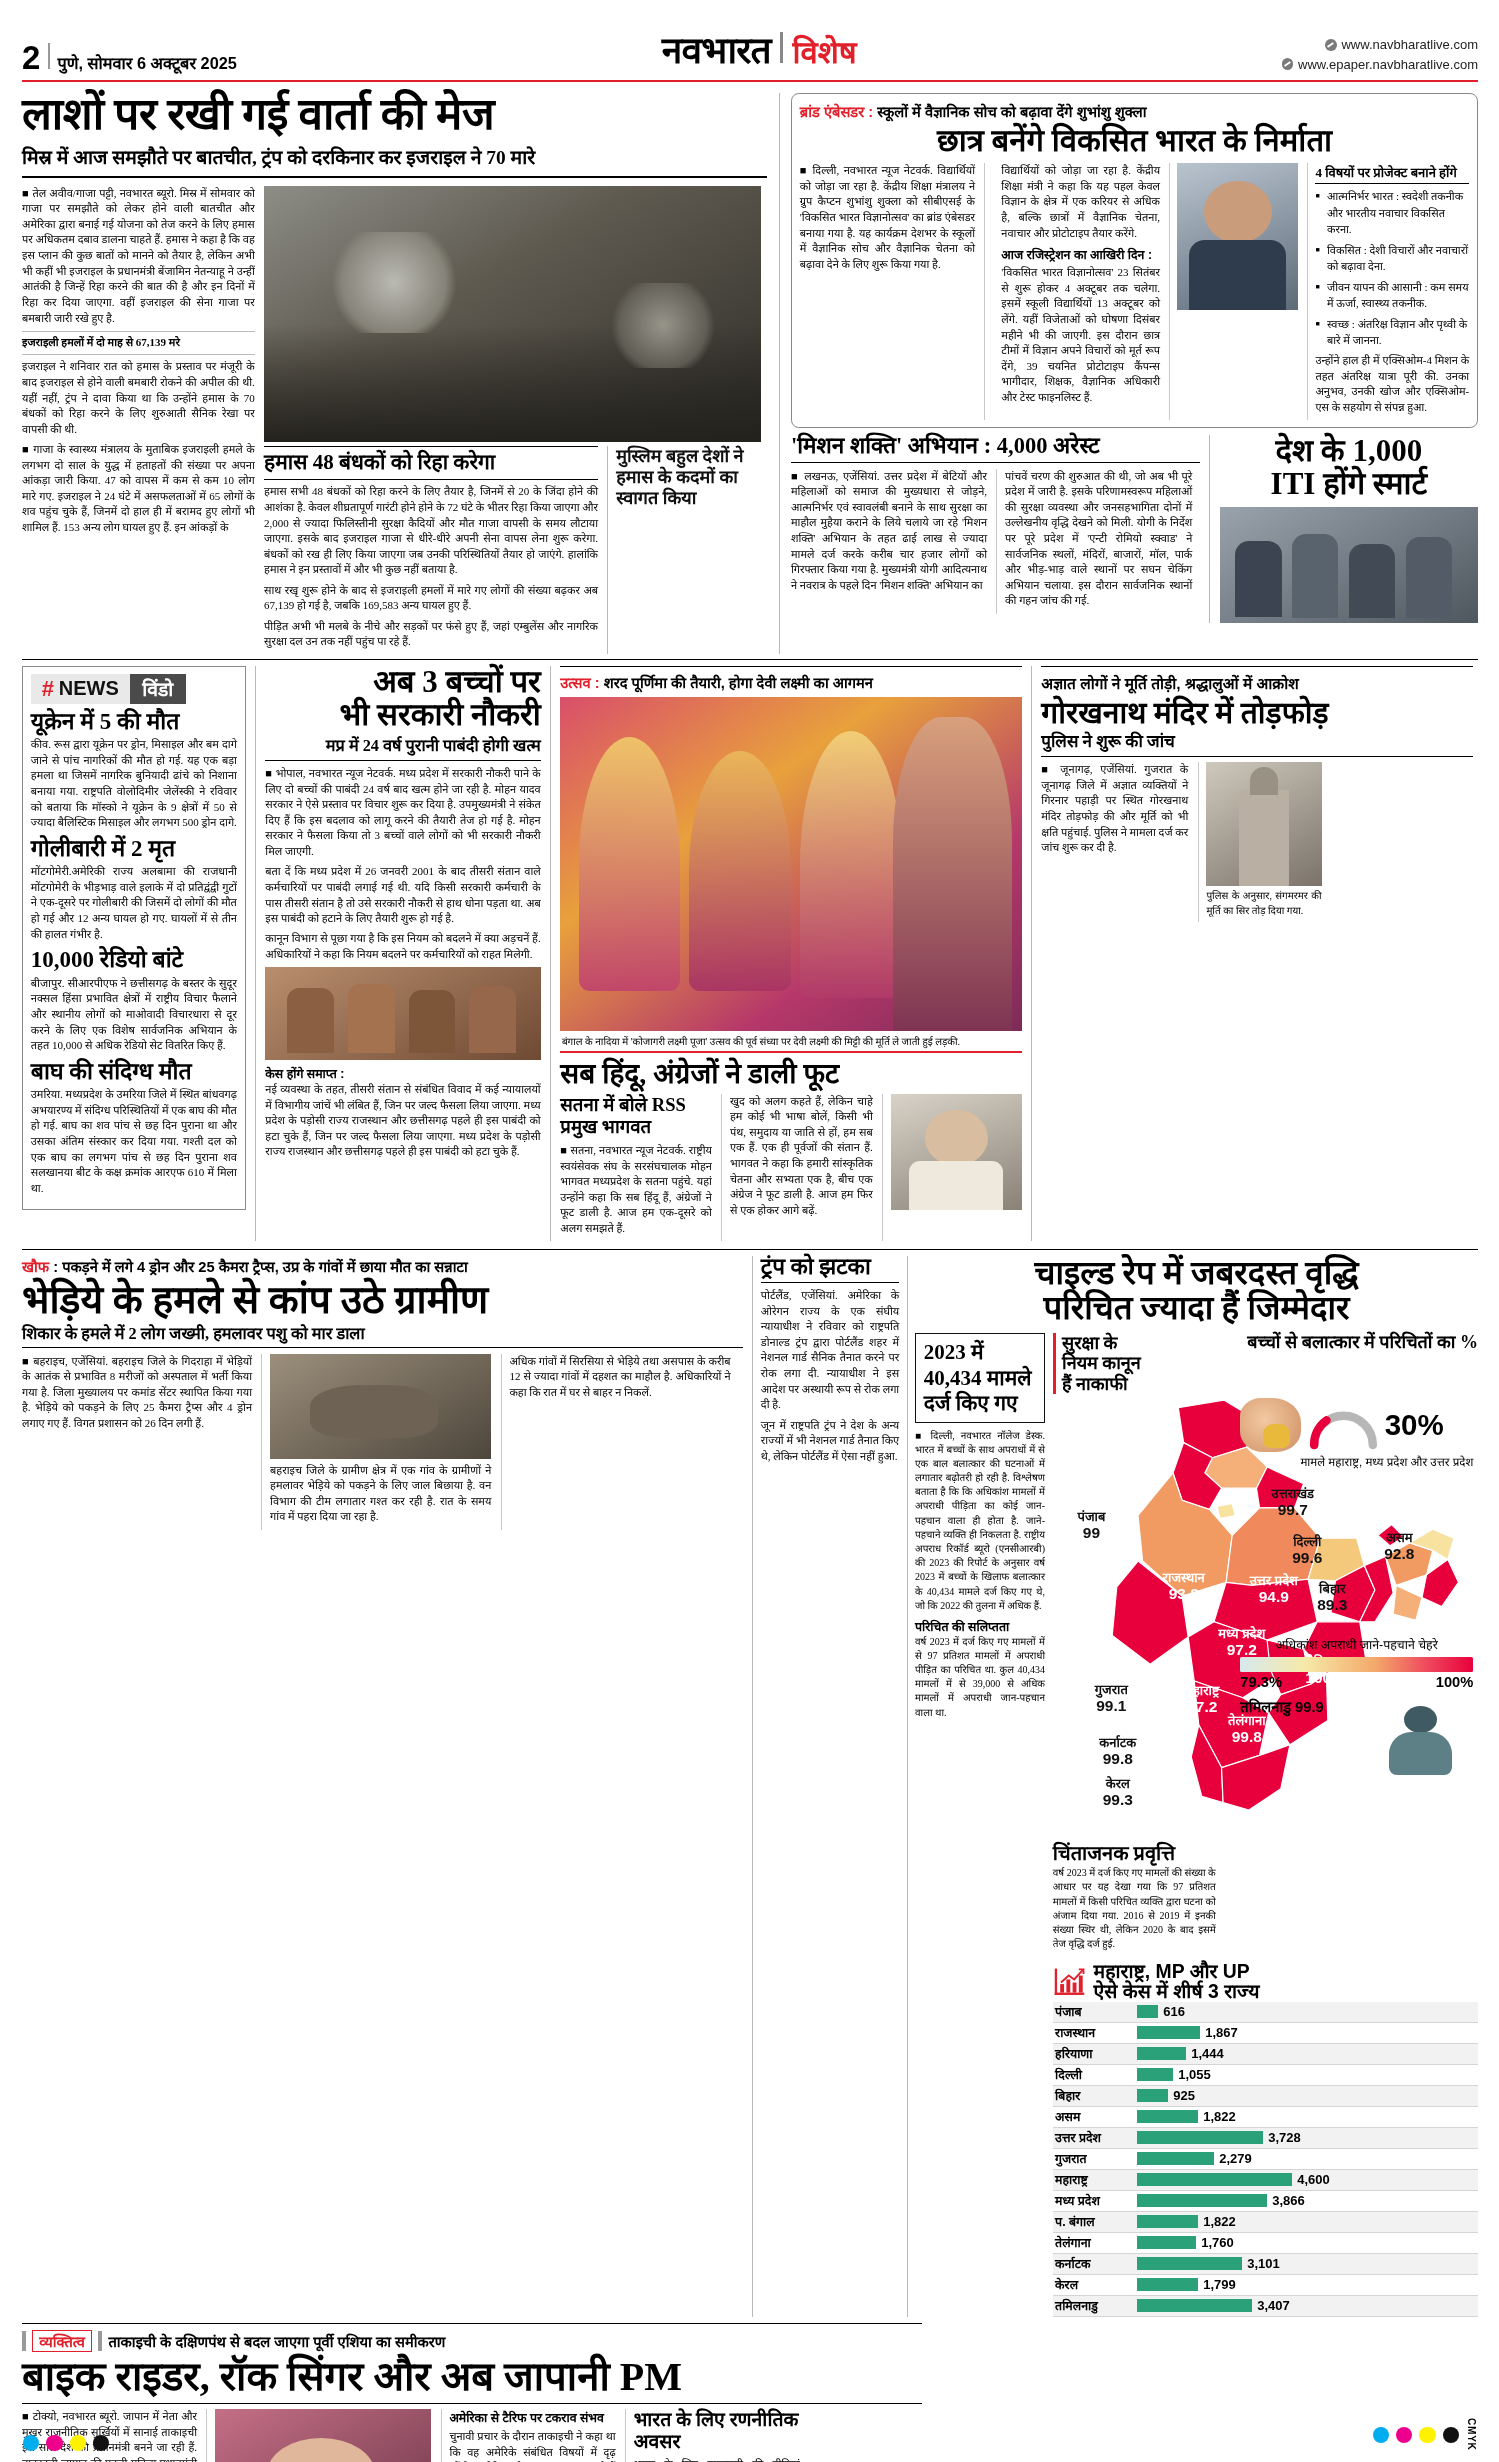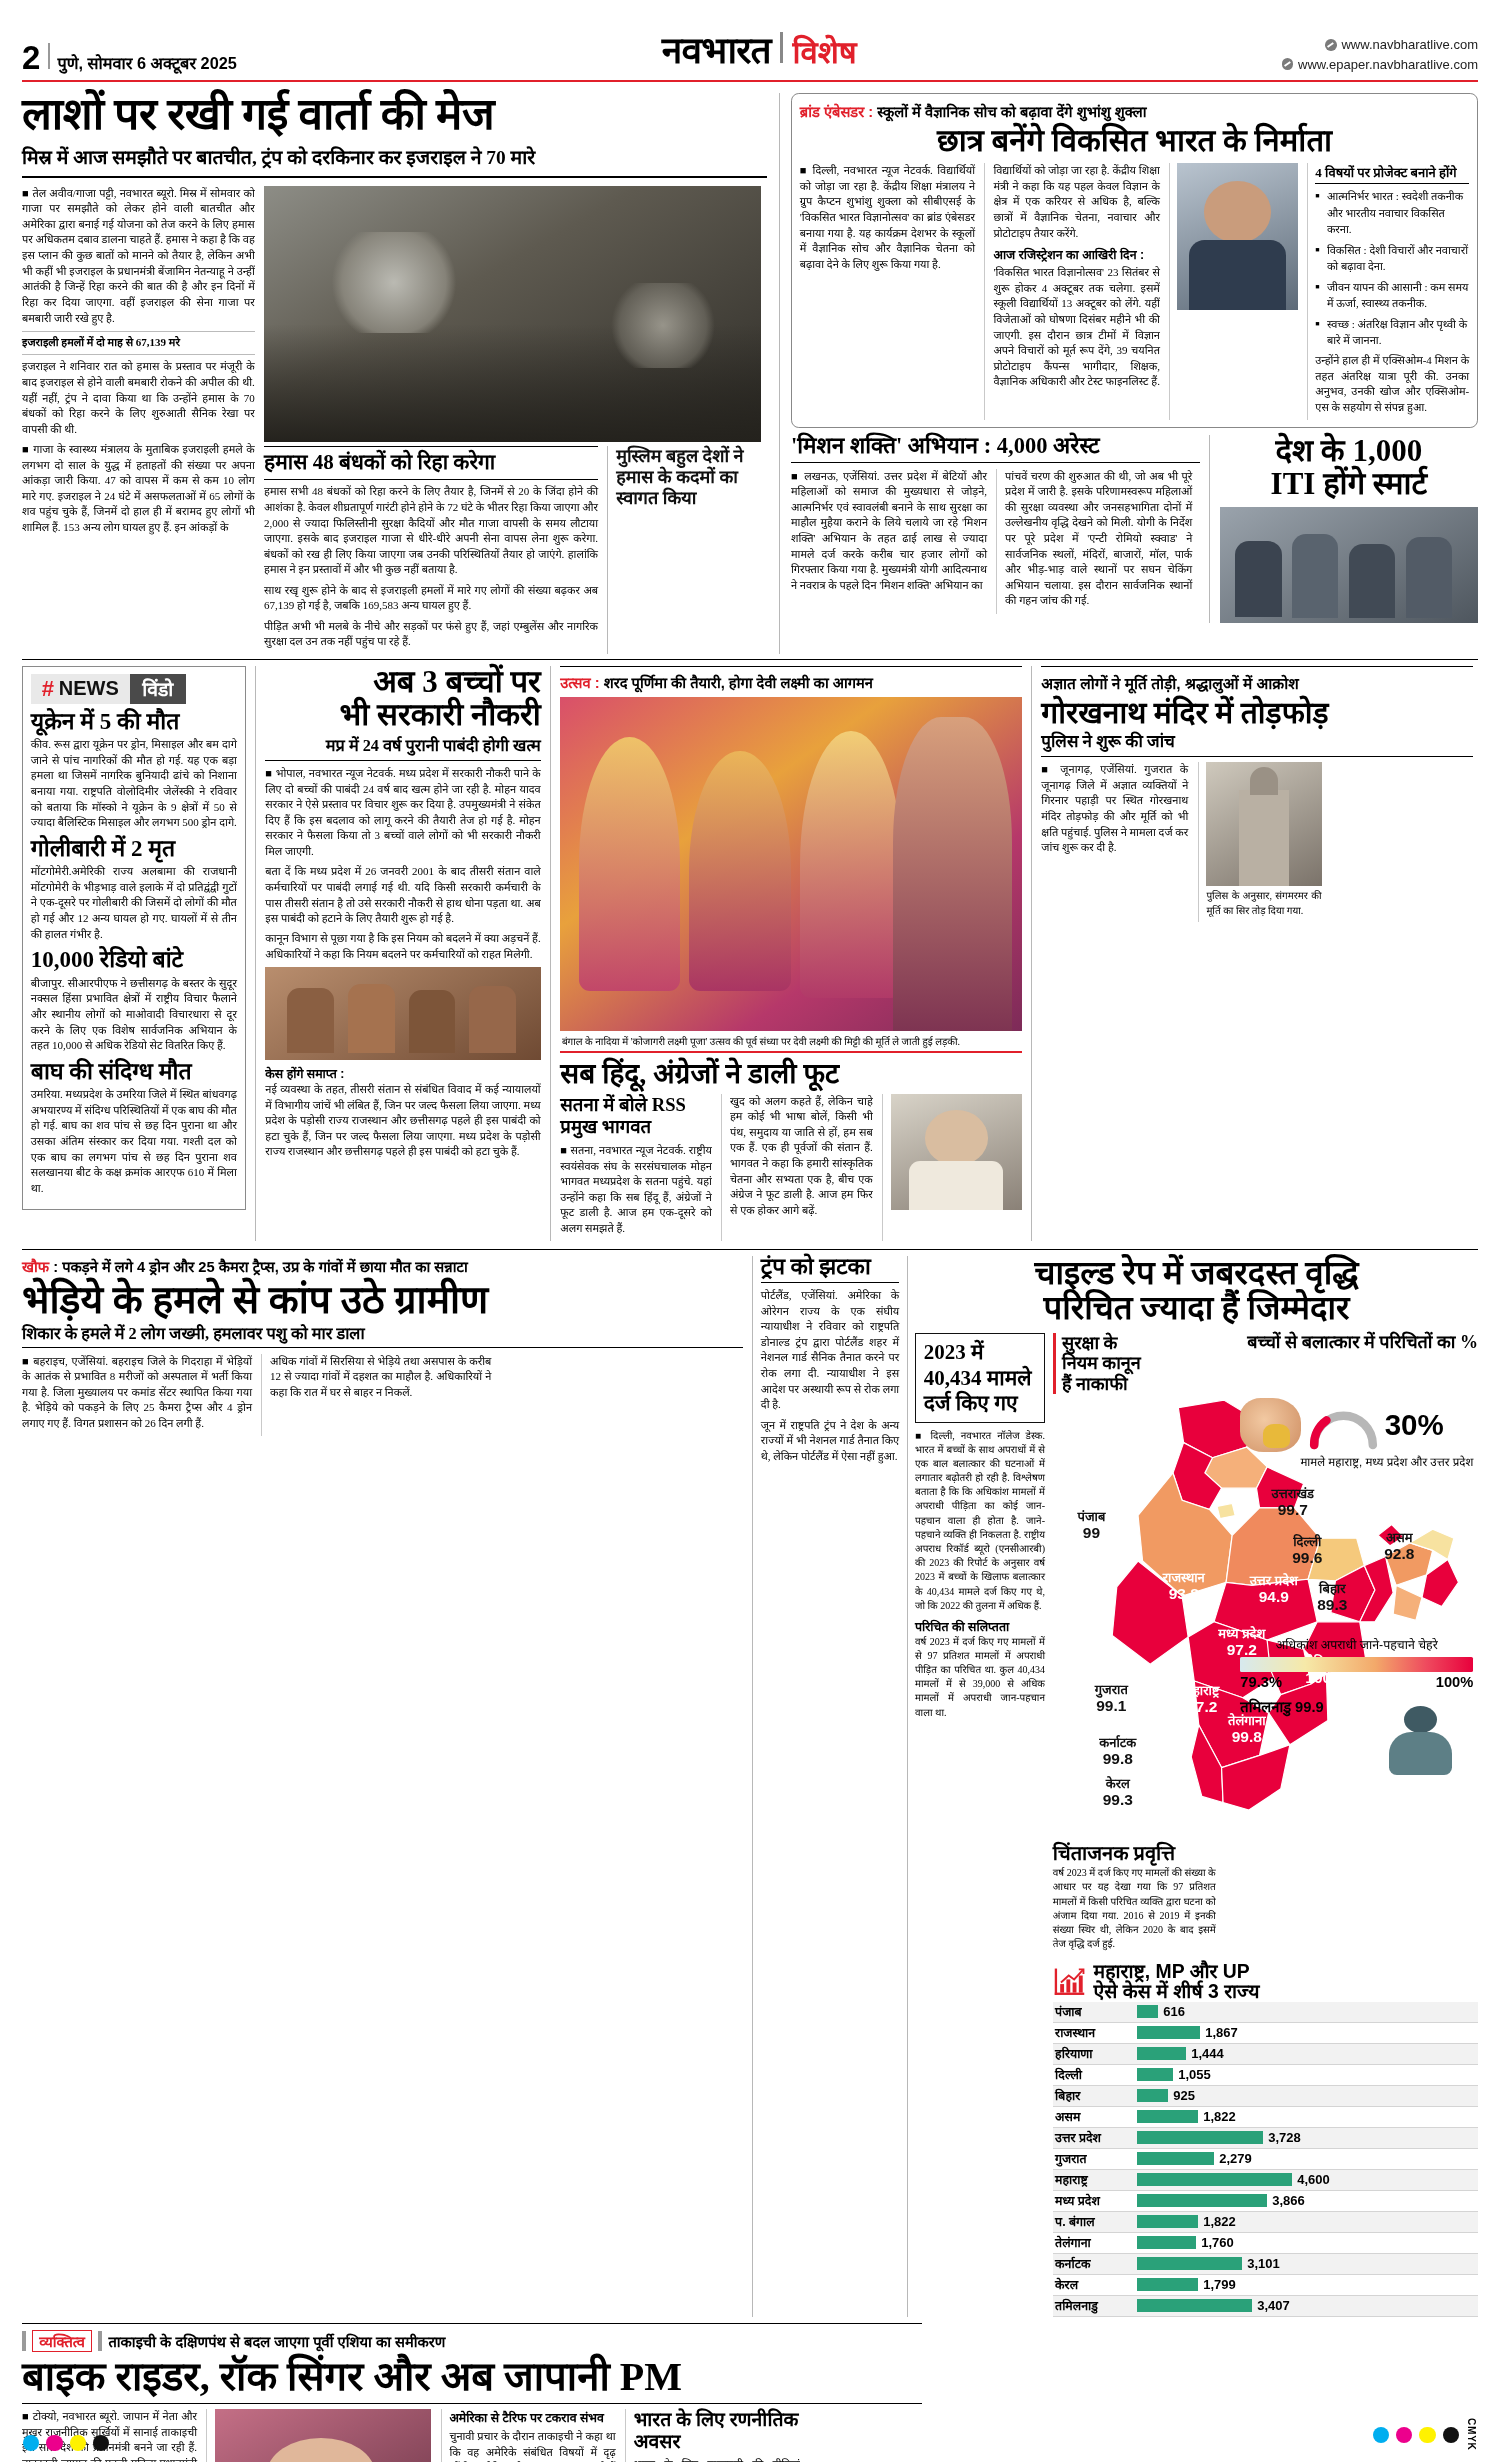--- a/index.html
+++ b/index.html
@@ -181,21 +181,21 @@
 
       <div class="boxed">
         <div class="kicker">
           <span class="red">ब्रांड एंबेसडर :</span><span> स्कूलों में वैज्ञानिक सोच को बढ़ावा देंगे शुभांशु शुक्ला</span>
         </div>
         <div class="hl" style="font-size:31px;margin-top:4.7px;text-align:center;">छात्र बनेंगे विकसित भारत के निर्माता</div>
         <div style="display:flex;gap:9.3px;margin-top:6.2px;">
           <div style="width:180px;">
             <p class="body">■ दिल्ली, नवभारत न्यूज नेटवर्क. विद्यार्थियों को जोड़ा जा रहा है. केंद्रीय शिक्षा मंत्रालय ने ग्रुप कैप्टन शुभांशु शुक्ला को सीबीएसई के 'विकसित भारत विज्ञानोत्सव' का ब्रांड एंबेसडर बनाया गया है. यह कार्यक्रम देशभर के स्कूलों में वैज्ञानिक सोच और वैज्ञानिक चेतना को बढ़ावा देने के लिए शुरू किया गया है.</p>
           </div>
-          <div style="width:180px;border-left:0.8px solid #c9c9c9;padding-left:8px;">
+          <div style="width:180px;border-left:0.8px solid #c9c9c9;padding-left:16px;">
             <p class="body">विद्यार्थियों को जोड़ा जा रहा है. केंद्रीय शिक्षा मंत्री ने कहा कि यह पहल केवल विज्ञान के क्षेत्र में एक करियर से अधिक है, बल्कि छात्रों में वैज्ञानिक चेतना, नवाचार और प्रोटोटाइप तैयार करेंगे.</p>
             <div class="mini-hd" style="margin:3.1px 0 2.3px;">आज रजिस्ट्रेशन का आखिरी दिन :</div>
             <p class="body">'विकसित भारत विज्ञानोत्सव' 23 सितंबर से शुरू होकर 4 अक्टूबर तक चलेगा. इसमें स्कूली विद्यार्थियों 13 अक्टूबर को लेंगे. यहीं विजेताओं को घोषणा दिसंबर महीने भी की जाएगी. इस दौरान छात्र टीमों में विज्ञान अपने विचारों को मूर्त रूप देंगे, 39 चयनित प्रोटोटाइप कैंपन्स भागीदार, शिक्षक, वैज्ञानिक अधिकारी और टेस्ट फाइनलिस्ट हैं.</p>
           </div>
           <div style="width:132px;border-left:0.8px solid #c9c9c9;padding-left:7px;">
             <div class="photo ph-person" style="width:100%;height:147px;">
               <div style="position:absolute;left:22%;top:12%;width:56%;height:42%;border-radius:50%;background:#c99c7c;"></div>
               <div style="position:absolute;left:10%;top:52%;width:80%;height:48%;background:#2f3c4e;border-radius:15.5px 15.5px 0 0;"></div>
             </div>
           </div>
@@ -353,20 +353,26 @@
     <div style="width:730px;padding-right:9.3px;">
       <div class="kicker">
         <span style="background:#fff;color:#e1202b;font-weight:bold;">खौफ</span><span> : पकड़ने में लगे 4 ड्रोन और 25 कैमरा ट्रैप्स, उप्र के गांवों में छाया मौत का सन्नाटा</span>
       </div>
       <div class="hl" style="font-size:39px;margin-top:3.9px;">भेड़िये के हमले से कांप उठे ग्रामीण</div>
       <div class="sub" style="margin-top:3.9px;border-bottom:0.8px solid #000;padding-bottom:3.9px;">शिकार के हमले में 2 लोग जख्मी, हमलावर पशु को मार डाला</div>
       <div style="display:flex;gap:9.3px;margin-top:5.4px;">
         <div style="width:230px;">
             <p class="body">■ बहराइच, एजेंसियां. बहराइच जिले के गिदराहा में भेड़ियों के आतंक से प्रभावित 8 मरीजों को अस्पताल में भर्ती किया गया है. जिला मुख्यालय पर कमांड सेंटर स्थापित किया गया है. भेड़िये को पकड़ने के लिए 25 कैमरा ट्रैप्स और 4 ड्रोन लगाए गए हैं. विगत प्रशासन को 26 दिन लगी हैं.</p>
           </div>
+        <div style="width:230px;border-left:0.8px solid #c9c9c9;padding-left:7.8px;">
+          <div class="photo ph-wolf" style="width:100%;height:105px;margin-bottom:3.9px;">
+            <div style="position:absolute;left:18%;top:30%;width:58%;height:50%;background:#6d6254;border-radius:40% 40% 30% 30%;"></div>
+          </div>
+          <p class="body">बहराइच जिले के ग्रामीण क्षेत्र में एक गांव के ग्रामीणों ने हमलावर भेड़िये को पकड़ने के लिए जाल बिछाया है. वन विभाग की टीम लगातार गश्त कर रही है. रात के समय गांव में पहरा दिया जा रहा है.</p>
+        </div>
         <div style="width:230px;border-left:0.8px solid #c9c9c9;padding-left:7.8px;">
             <p class="body">अधिक गांवों में सिरसिया से भेड़िये तथा असपास के करीब 12 से ज्यादा गांवों में दहशत का माहौल है. अधिकारियों ने कहा कि रात में घर से बाहर न निकलें.</p>
           </div>
       </div>
     </div>
 
     <div style="width:155px;border-left:0.8px solid #b8b8b8;padding:0 7.8px;">
       <div class="hl" style="font-size:22.5px;border-bottom:0.8px solid #000;padding-bottom:3.1px;">ट्रंप को झटका</div>
       <p class="body" style="margin-top:4.7px;">पोर्टलैंड, एजेंसियां. अमेरिका के ओरेगन राज्य के एक संघीय न्यायाधीश ने रविवार को राष्ट्रपति डोनाल्ड ट्रंप द्वारा पोर्टलैंड शहर में नेशनल गार्ड सैनिक तैनात करने पर रोक लगा दी. न्यायाधीश ने इस आदेश पर अस्थायी रूप से रोक लगा दी है.</p>
       <p class="body">जून में राष्ट्रपति ट्रंप ने देश के अन्य राज्यों में भी नेशनल गार्ड तैनात किए थे, लेकिन पोर्टलैंड में ऐसा नहीं हुआ.</p>

